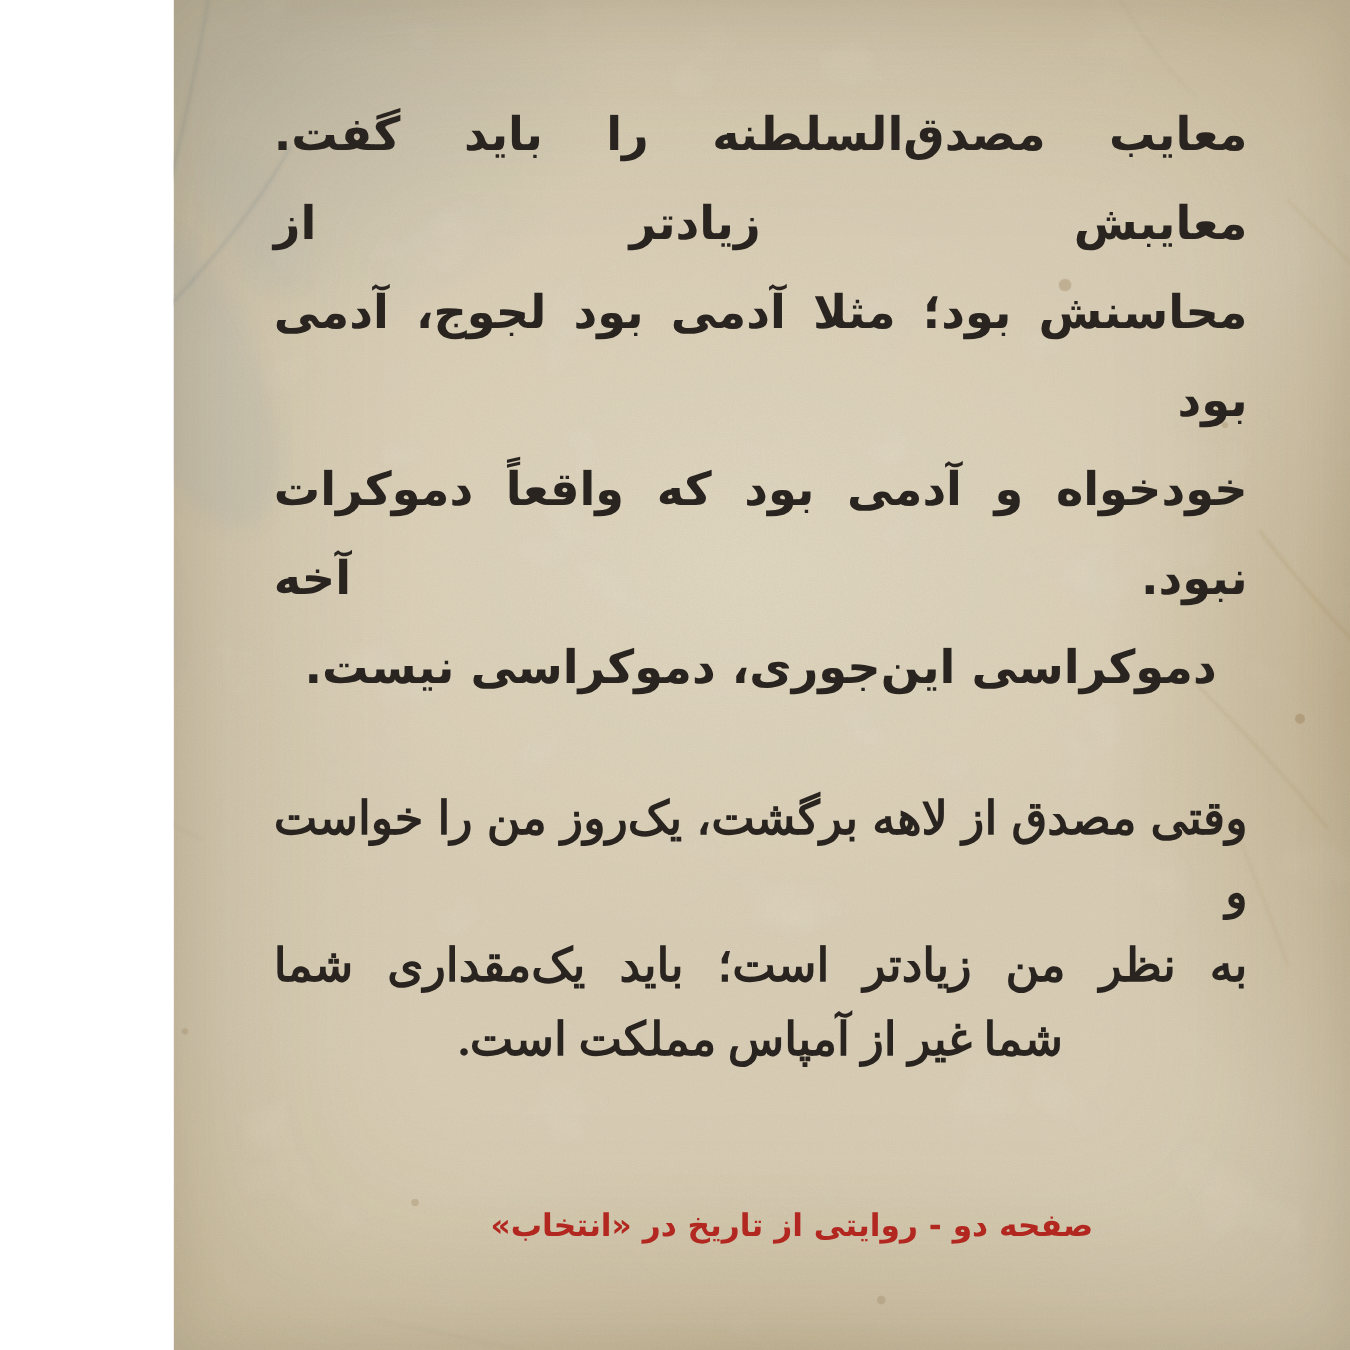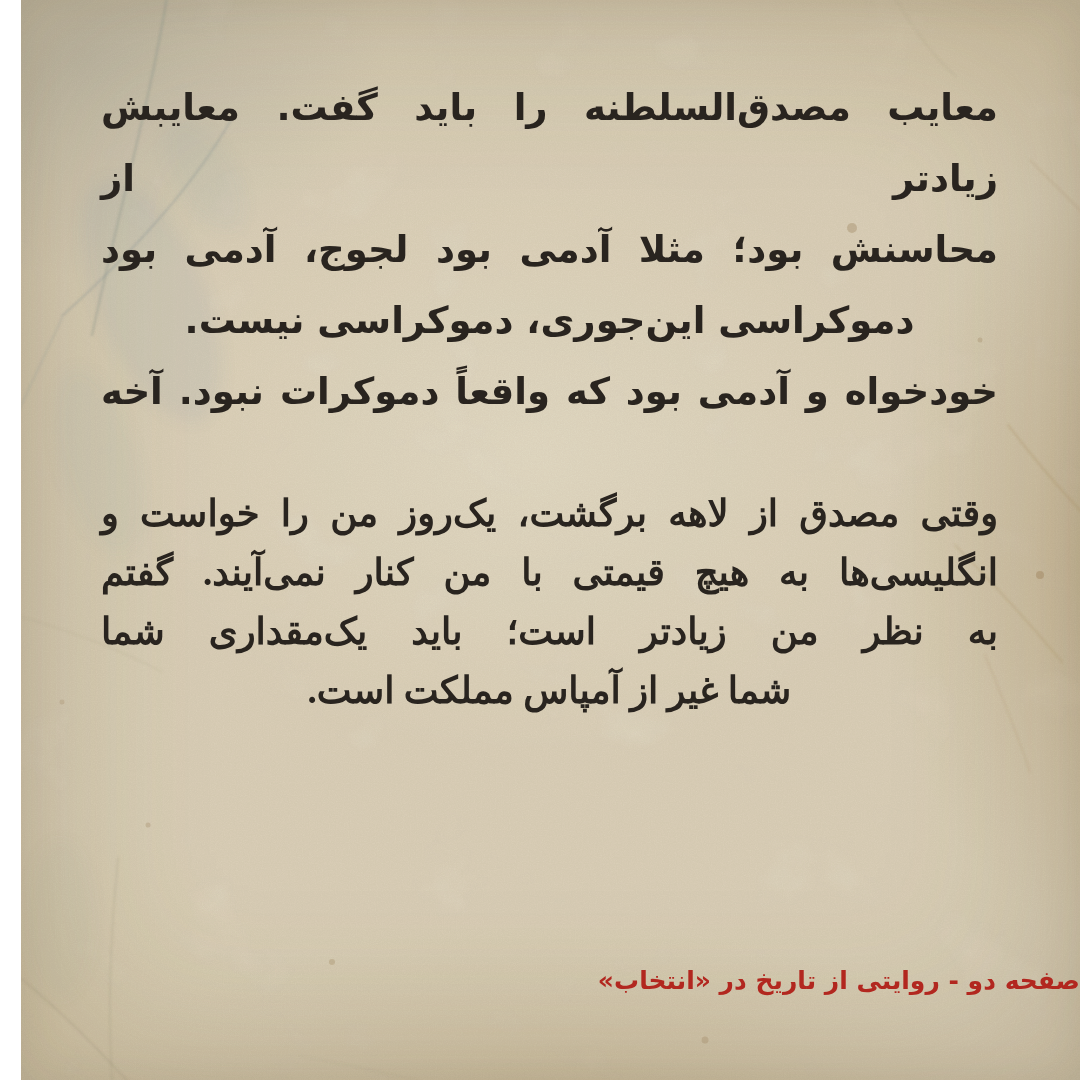--- a/index.html
+++ b/index.html
@@ -1,21 +1,21 @@
 <!DOCTYPE html>
 <html dir="rtl" lang="fa"><head>
 <meta charset="utf-8">
 <style>
   html,body{margin:0;padding:0;}
   body{
     width:1080px;height:1080px;overflow:hidden;
     font-family:"DejaVu Sans", sans-serif;
   }
   .canvas{
-    position:relative;width:1059px;height:1080px;overflow:hidden;
+    position:relative;width:941px;height:1080px;overflow:hidden;
     background:
       radial-gradient(ellipse 430px 320px at 6% 5%,  rgba(158,164,160,0.30), transparent 70%),
       radial-gradient(ellipse 560px 420px at 48% 42%, rgba(255,250,234,0.38), transparent 72%),
       radial-gradient(ellipse 300px 520px at 101% 52%, rgba(188,158,108,0.26), transparent 70%),
       radial-gradient(ellipse 640px 230px at 50% 101%, rgba(203,183,138,0.24), transparent 72%),
       radial-gradient(ellipse 420px 260px at 92% 2%,  rgba(214,194,152,0.22), transparent 70%),
       radial-gradient(ellipse 380px 300px at 2% 95%,  rgba(222,208,170,0.25), transparent 70%),
       #e9e0cb;
     box-shadow: inset 0 0 170px 24px rgba(112,92,52,0.20), inset 0 0 46px rgba(92,76,46,0.12);
   }
@@ -33,20 +33,21 @@
     text-align:justify;
     text-align-last:justify;
     -moz-text-align-last:justify;
   }
   .line--end{
     text-align-last:center;
     -moz-text-align-last:center;
   }
   .credit{
     position:absolute;left:0;right:0;top:966px;
+    text-align:center;
     font-size:25px;font-weight:700;color:#b2271f;margin-left:48px;
   }
 </style>
 </head>
 <body>
 
 <div class="canvas">
 
   <svg class="texture" width="1080" height="1080" viewBox="0 0 1080 1080" xmlns="http://www.w3.org/2000/svg">
     <defs>
@@ -99,26 +100,25 @@
       <circle cx="148" cy="825" r="2.5" fill="#8a6b3f" opacity="0.22"></circle>
       <circle cx="980" cy="340" r="2.5" fill="#8a6b3f" opacity="0.22"></circle>
       <circle cx="62" cy="702" r="2.5" fill="#8a6b3f" opacity="0.18"></circle>
     </g>
   </svg>
 
   <main class="content">
     <section class="para para-1">
       <div class="line">معایب مصدق‌السلطنه را باید گفت. معایبش زیادتر از</div>
       <div class="line">محاسنش بود؛ مثلا آدمی بود لجوج، آدمی بود</div>
+      <div class="line">خودخواه و آدمی بود که واقعاً دموکرات نبود. آخه</div>
       <div class="line line--end">دموکراسی این‌جوری، دموکراسی نیست.</div>
-      <div class="line">خودخواه و آدمی بود که واقعاً دموکرات نبود. آخه</div>
     </section>
 
     <section class="para para-2">
       <div class="line">وقتی مصدق از لاهه برگشت، یک‌روز من را خواست و</div>
-      <div class="line">انگلیسی‌ها به هیچ قیمتی با من کنار نمی‌آیند. گفتم</div>
       <div class="line">به نظر من زیادتر است؛ باید یک‌مقداری شما</div>
       <div class="line line--end">شما غیر از آمپاس مملکت است.</div>
     </section>
   </main>
 
   <footer class="credit">صفحه دو - روایتی از تاریخ در «انتخاب»</footer>
 </div>
 
 </body></html>

